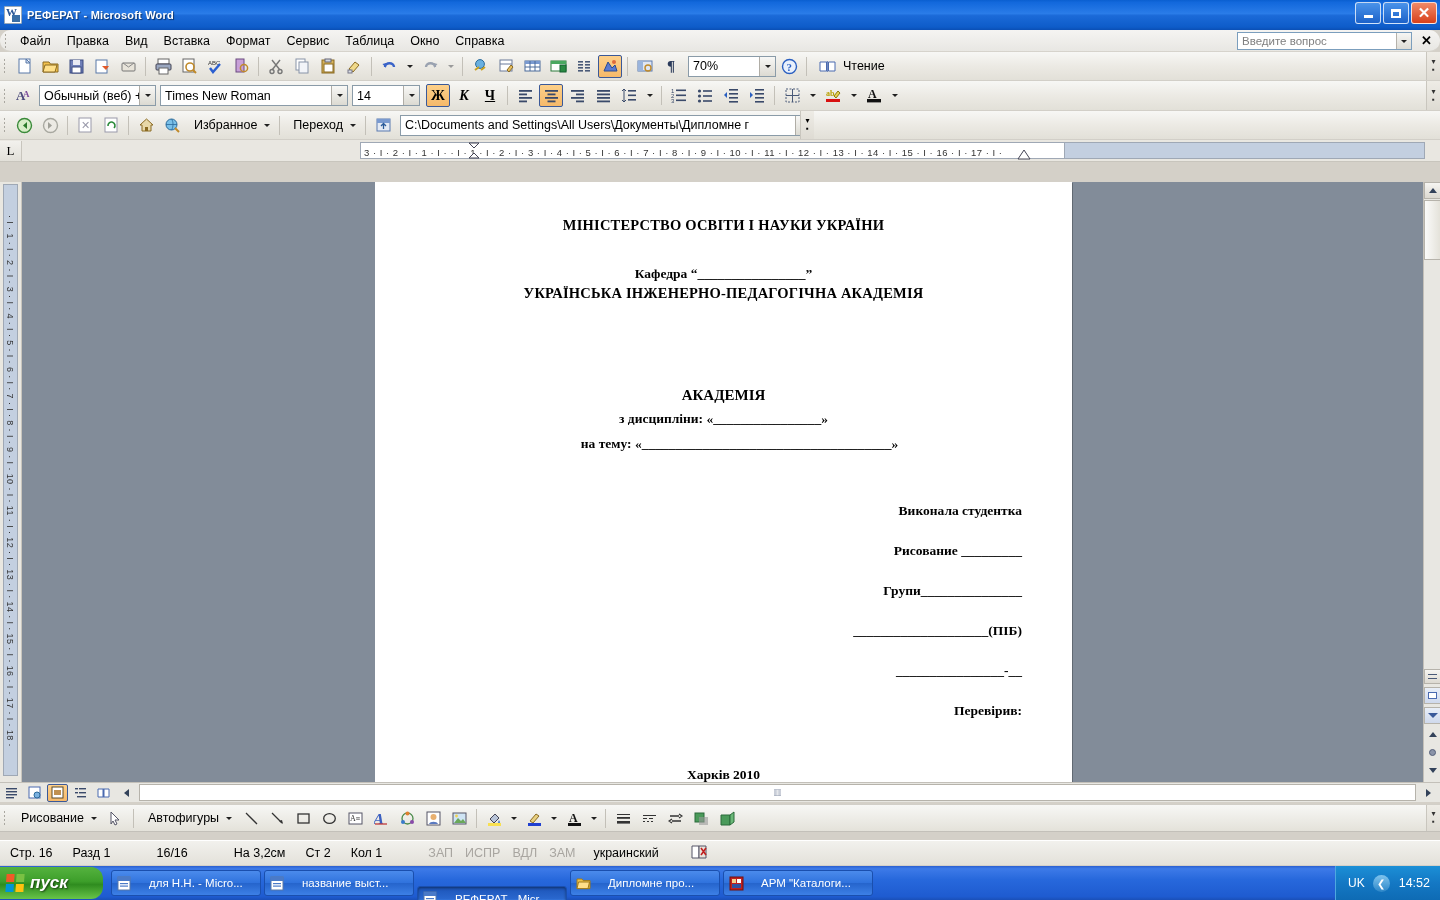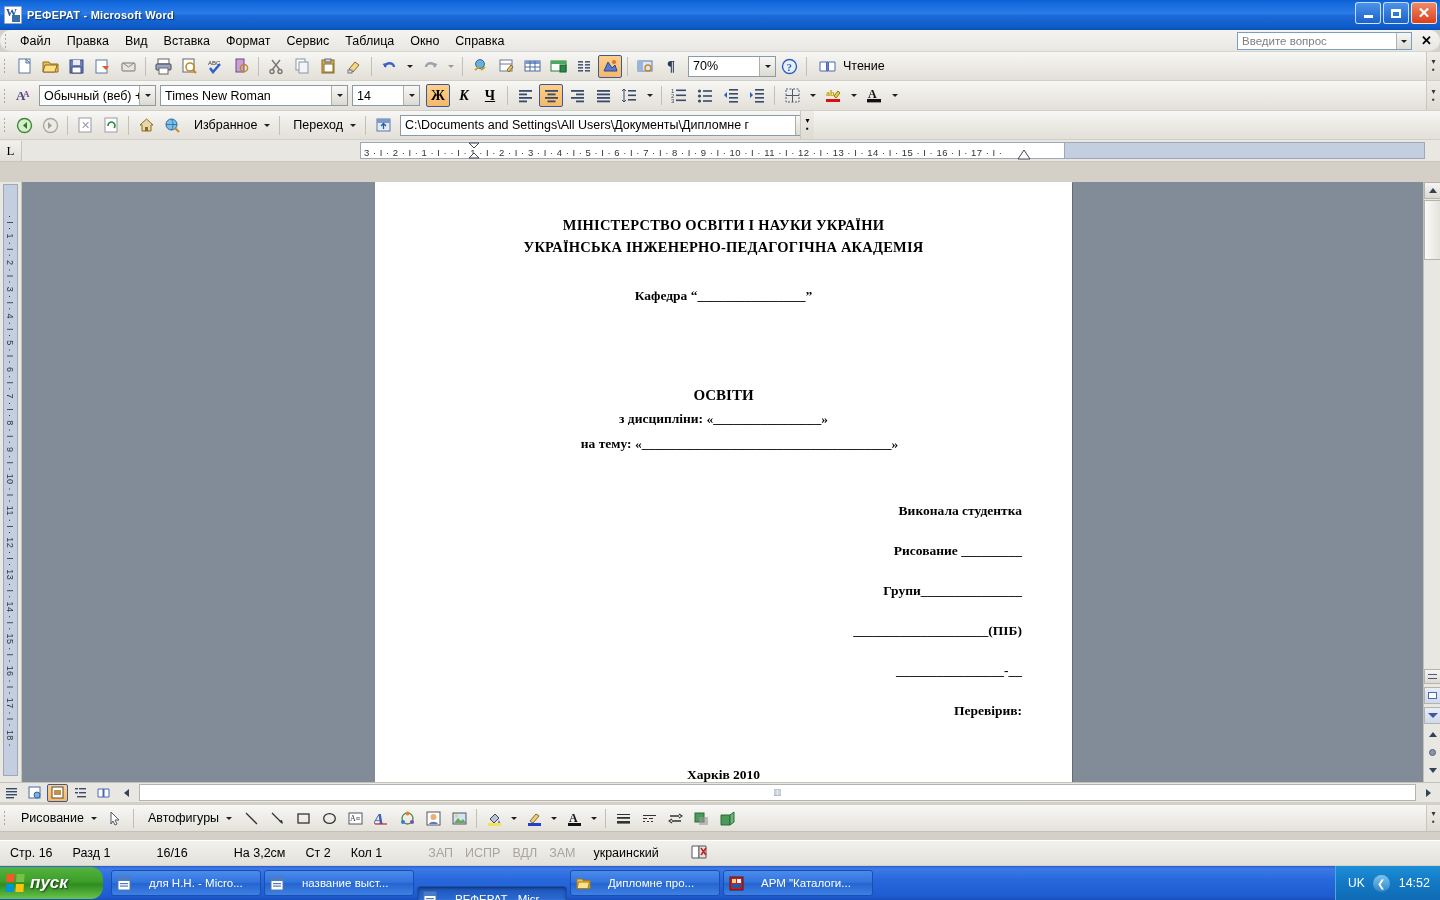--- a/index.html
+++ b/index.html
@@ -752,23 +752,23 @@
 
   <div class="workspace">
 
     <div class="vruler">
       <div class="vruler-inner">· I · 1 · I · 2 · I · 3 · I · 4 · I · 5 · I · 6 · I · 7 · I · 8 · I · 9 · I · 10 · I · 11 · I · 12 · I · 13 · I · 14 · I · 15 · I · 16 · I · 17 · I · 18 ·</div>
     </div>
 
     <div class="page">
       <div class="doc">
         <div class="ctr hdr">МІНІСТЕРСТВО ОСВІТИ І НАУКИ УКРАЇНИ</div>
+        <div class="ctr kaf">Кафедра “________________”</div>
         <div class="ctr hdr">УКРАЇНСЬКА ІНЖЕНЕРНО-ПЕДАГОГІЧНА АКАДЕМІЯ</div>
-        <div class="ctr kaf">Кафедра “________________”</div>
-        <div class="ctr ref-title">ОСВІТИ</div>
+        <div class="ctr ref-title">АКАДЕМІЯ</div>
         <div class="ctr disc">з дисципліни: «________________»</div>
         <div class="ctr tema">на тему: «_____________________________________»</div>
 
         <div class="sig">
           <div>Виконала студентка</div>
           <div class="gap">Рисование _________</div>
           <div class="gap">Групи_______________</div>
           <div class="gap">____________________(ПІБ)</div>
           <div class="gap">________________-__</div>
           <div class="gap">Перевірив:</div>

